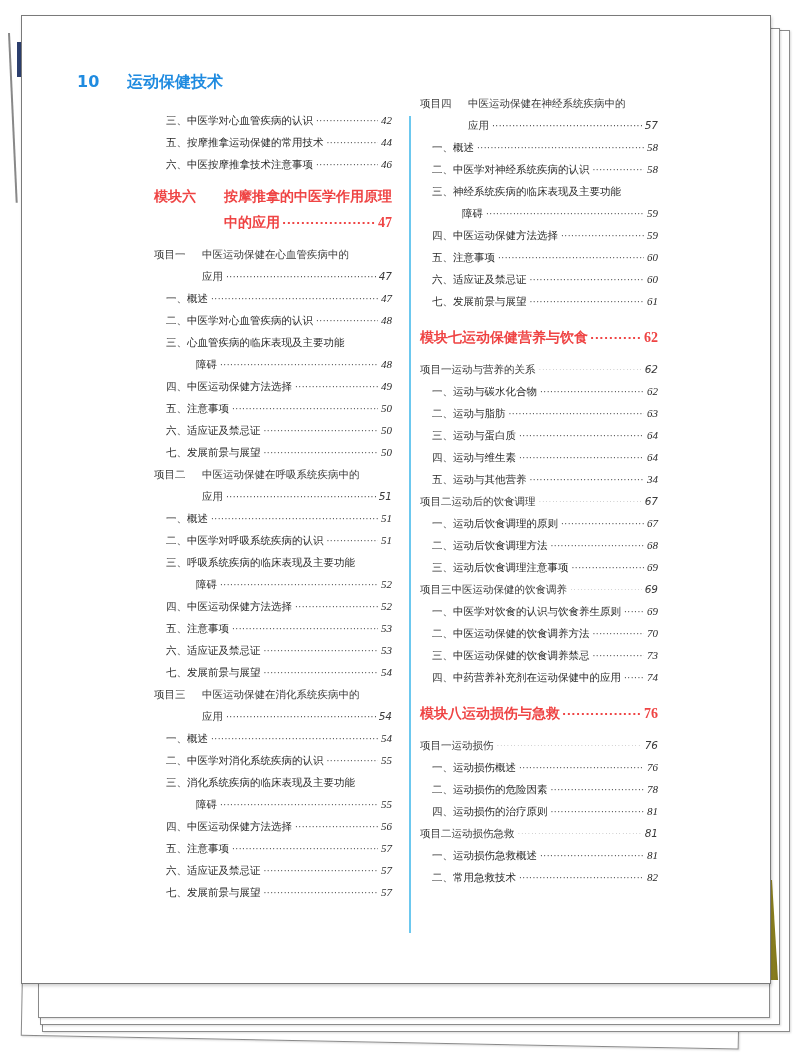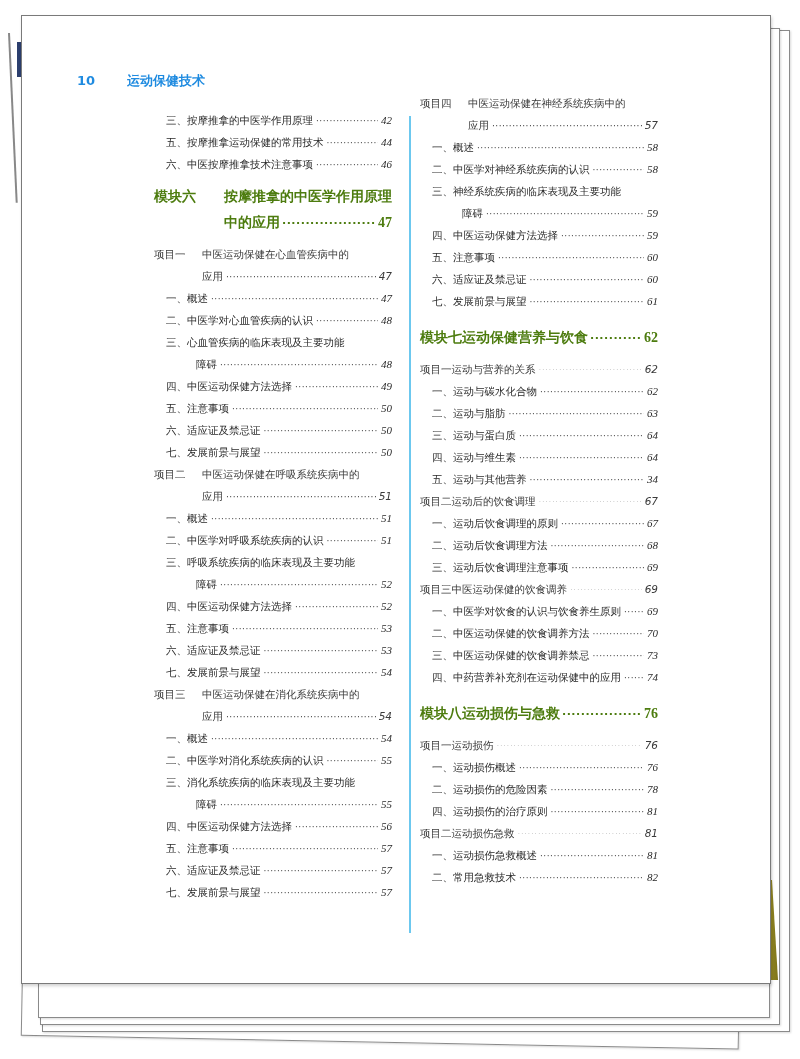--- a/index.html
+++ b/index.html
@@ -19,21 +19,21 @@
   .navy-strip { position: absolute; left: 17px; top: 42px; width: 4px; height: 35px; background: #2c3f6e; }
   .olive-strip { position: absolute; left: 768px; top: 880px; width: 10px; height: 100px; background: linear-gradient(90deg,#9c8f2a,#7d7318); clip-path: polygon(0 0, 40% 0, 100% 100%, 0 100%); }
   .main-page {
     position: absolute; left: 21px; top: 15px; width: 748px; height: 967px;
     background: #ffffff; border: 1.5px solid #7a7a7a;
     box-shadow: 1px 2px 3px rgba(0,0,0,0.18);
   }
   .header {
     position: absolute; left: 55px; top: 56px;
     font-family: "DejaVu Sans", "Liberation Sans", sans-serif;
-    font-size: 13px; color: #1f8be0; font-weight: bold;
+    font-size: 16px; color: #1f8be0; font-weight: bold;
   }
   .header .pg { display: inline-block; width: 50px; }
   .col { position: absolute; }
   .col.left { left: 132px; top: 93px; width: 238px; }
   .col.right { left: 398px; top: 76px; width: 238px; }
   .divider { position: absolute; left: 387px; top: 100px; width: 2px; height: 817px; background: #6cc8ef; }
   .row {
     position: relative; height: 22px; line-height: 22px; font-size: 10.5px;
     display: flex; align-items: baseline; white-space: nowrap;
   }
@@ -42,21 +42,21 @@
   .row .dots::before { content: "··································································································"; }
   .row .num { flex: 0 0 auto; font-family: "Liberation Serif", serif; font-size: 11px; font-style: italic; }
   .row.item { padding-left: 12px; }
   .row.item-cont { padding-left: 42px; }
   .row.proj { font-family: "DejaVu Sans", "Liberation Sans", sans-serif; font-size: 10.5px; color: #3a3a3a; font-weight: 300; }
   .row.proj .plabel { display: inline-block; width: 48px; }
   .row.proj-cont { padding-left: 48px; font-family: "DejaVu Sans", "Liberation Sans", sans-serif; color: #3a3a3a; text-align: center; }
   .row.proj-cont .num, .row.proj .num { font-family: "DejaVu Sans", "Liberation Sans", sans-serif; font-size: 10.5px; }
   .module {
     font-family: "DejaVu Sans", "Liberation Sans", sans-serif;
-    color: #4d7c0f; font-weight: bold; font-size: 14px;
+    color: #ef4444; font-weight: bold; font-size: 14px;
     height: 26px; line-height: 26px; display: flex; align-items: baseline; white-space: nowrap;
   }
   .module .mlabel { display: inline-block; width: 70px; }
   .module .dots { flex: 1 1 auto; overflow: hidden; margin: 0 2px; font-size: 11px; letter-spacing: 0.5px; }
   .module .dots::before { content: "··································································································"; }
   .module .num { font-family: "Liberation Serif", serif; font-size: 14px; }
   .module-cont { padding-left: 70px; }
   .gap-s { height: 8px; }
   .gap-m { height: 12px; }
 </style>
@@ -73,21 +73,21 @@
 
 <div class="main-page">
   <div class="header">
     <span class="pg">10</span><span>运动保健技术</span>
   </div>
 
   <div class="divider"></div>
 
   <div class="col left">
     <div class="row item">
-        <span class="label">三、按摩推拿的中医学作用原理</span>
+        <span class="label">三、中医学对心血管疾病的认识</span>
         <span class="dots"></span>
         <span class="num">42</span>
       </div>
     <div class="row item">
         <span class="label">五、按摩推拿运动保健的常用技术</span>
         <span class="dots"></span>
         <span class="num">44</span>
       </div>
     <div class="row item">
         <span class="label">六、中医按摩推拿技术注意事项</span>

